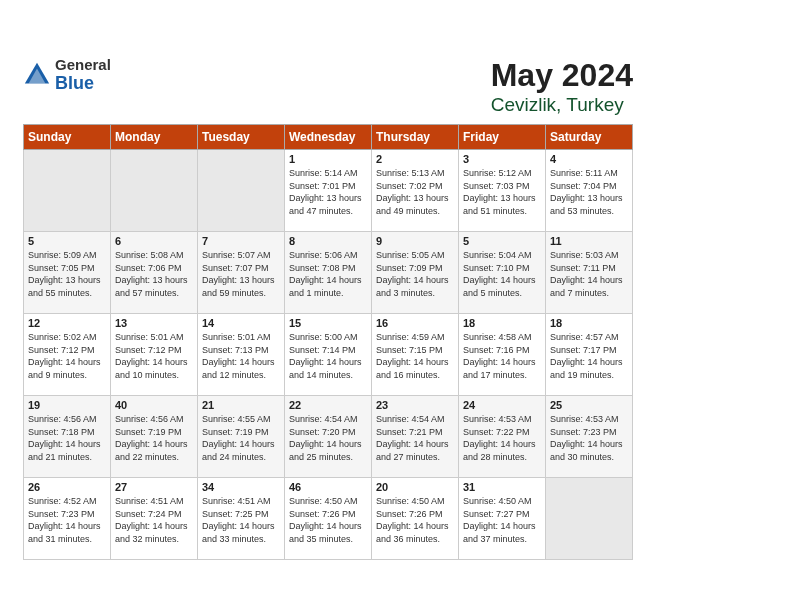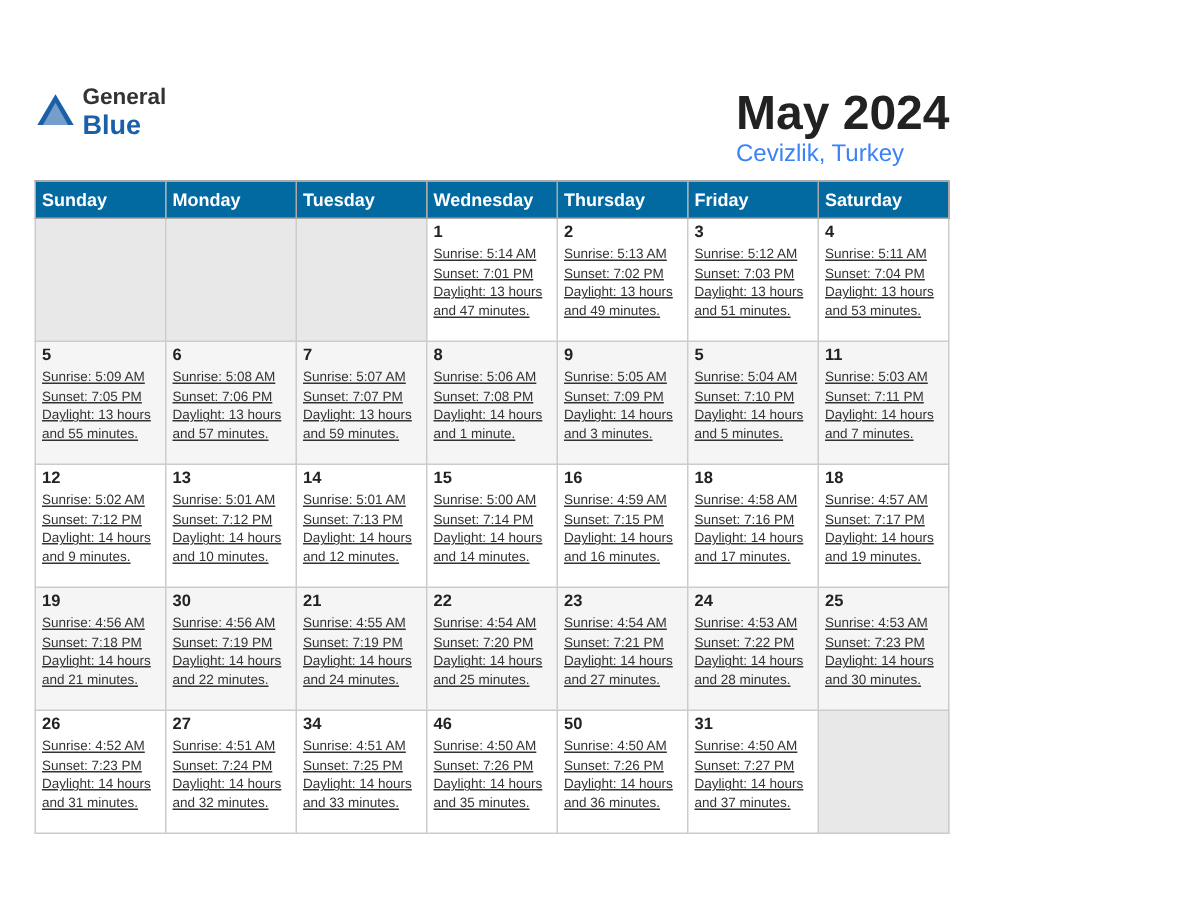--- a/index.html
+++ b/index.html
@@ -48,30 +48,30 @@
     }
     .title-block {
       text-align: left;
     }
     .title-month {
       font-size: 32px;
       font-weight: bold;
       color: #222;
     }
     .title-location {
-      font-size: 16px;
-      color: #3b82f6;
+      font-size: 19px;
+      color: #14532d;
     }
     .calendar {
       width: 100%;
       border-collapse: collapse;
       table-layout: fixed;
     }
     .calendar thead th {
-      background-color: #0369a1;
+      background-color: #c2410c;
       color: #fff;
       font-size: 12px;
       font-weight: bold;
       padding: 5px 4px;
       text-align: left;
       border: 1px solid #aaa;
     }
     .calendar tbody td {
       border: 1px solid #ccc;
       vertical-align: top;
@@ -88,21 +88,20 @@
       font-size: 11px;
       font-weight: bold;
       color: #222;
       display: block;
       margin-bottom: 2px;
     }
     .cell-text {
       font-size: 9px;
       line-height: 1.4;
       color: #333;
-      text-decoration: underline;
     }
     .empty-cell {
       background: #e8e8e8 !important;
     }
   </style>
 </head>
 <body>
 
 <div class="page">
   <div class="header">
@@ -216,21 +215,21 @@
             <span class="day-number">18</span>
             <div class="cell-text">Sunrise: 4:57 AM<br>Sunset: 7:17 PM<br>Daylight: 14 hours and 19 minutes.</div>
           </td>
         </tr>
         <tr>
           <td>
             <span class="day-number">19</span>
             <div class="cell-text">Sunrise: 4:56 AM<br>Sunset: 7:18 PM<br>Daylight: 14 hours and 21 minutes.</div>
           </td>
           <td>
-            <span class="day-number">30</span>
+            <span class="day-number">40</span>
             <div class="cell-text">Sunrise: 4:56 AM<br>Sunset: 7:19 PM<br>Daylight: 14 hours and 22 minutes.</div>
           </td>
           <td>
             <span class="day-number">21</span>
             <div class="cell-text">Sunrise: 4:55 AM<br>Sunset: 7:19 PM<br>Daylight: 14 hours and 24 minutes.</div>
           </td>
           <td>
             <span class="day-number">22</span>
             <div class="cell-text">Sunrise: 4:54 AM<br>Sunset: 7:20 PM<br>Daylight: 14 hours and 25 minutes.</div>
           </td>
@@ -258,21 +257,21 @@
           </td>
           <td>
             <span class="day-number">34</span>
             <div class="cell-text">Sunrise: 4:51 AM<br>Sunset: 7:25 PM<br>Daylight: 14 hours and 33 minutes.</div>
           </td>
           <td>
             <span class="day-number">46</span>
             <div class="cell-text">Sunrise: 4:50 AM<br>Sunset: 7:26 PM<br>Daylight: 14 hours and 35 minutes.</div>
           </td>
           <td>
-            <span class="day-number">50</span>
+            <span class="day-number">20</span>
             <div class="cell-text">Sunrise: 4:50 AM<br>Sunset: 7:26 PM<br>Daylight: 14 hours and 36 minutes.</div>
           </td>
           <td>
             <span class="day-number">31</span>
             <div class="cell-text">Sunrise: 4:50 AM<br>Sunset: 7:27 PM<br>Daylight: 14 hours and 37 minutes.</div>
           </td>
           <td class="empty-cell"></td>
         </tr>
       </tbody>
   </table>

